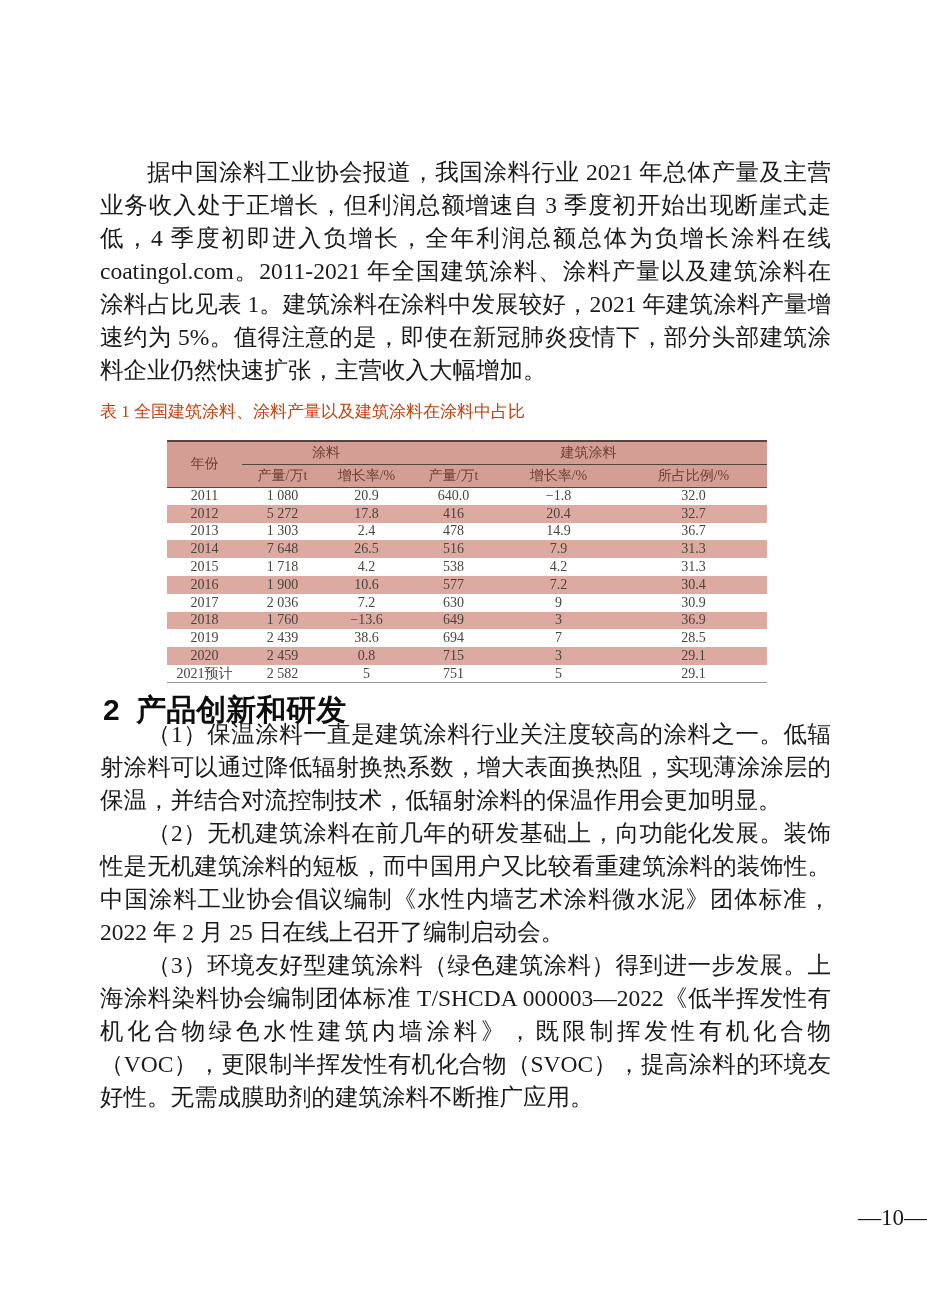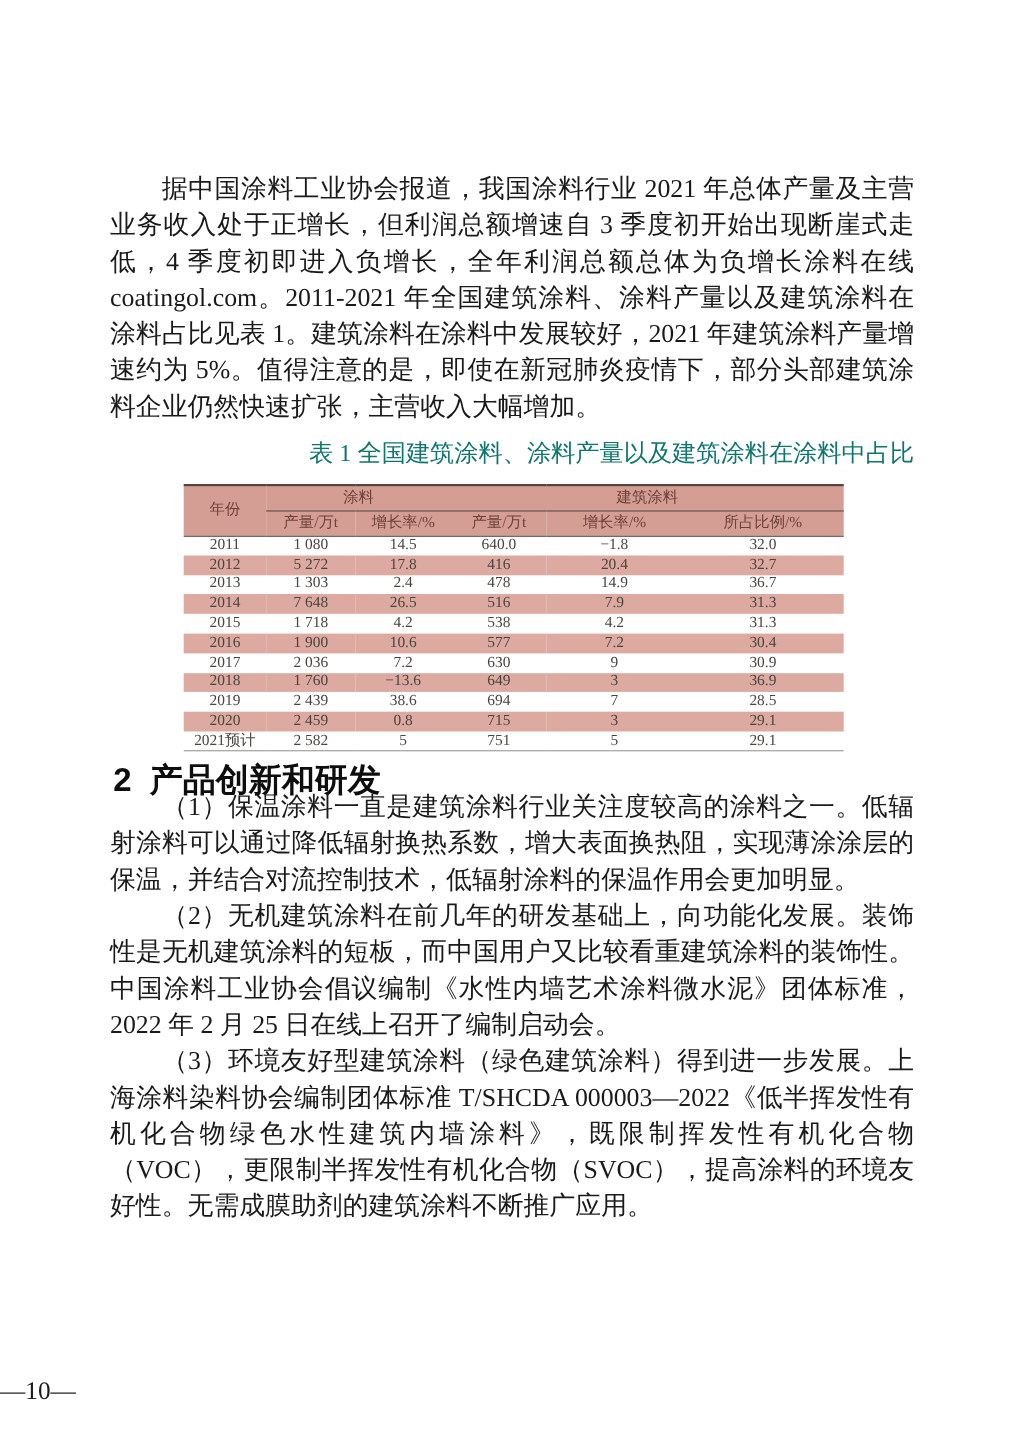--- a/index.html
+++ b/index.html
@@ -23,23 +23,23 @@
   .content-block{position:absolute;left:100px;width:731px;}
   .body-para{
     font-size:23.5px;
     line-height:33px;
     text-align:justify;
     text-indent:2em;
     color:#1a1a1a;
   }
   .table-caption{
     position:absolute;left:100px;width:731px;top:397px;
-    font-size:22px;line-height:30px;
-    text-align:right;
-    color:#0f766e;
+    font-size:17px;line-height:30px;
+    text-align:left;
+    color:#c2410c;
   }
   .data-table-wrap{position:absolute;left:167px;top:440px;width:600px;}
   table.data-table{
     width:600px;
     border-collapse:collapse;
     table-layout:fixed;
     font-size:14px;
     color:var(--cell-text);
     border-top:2px solid var(--table-border);
     border-bottom:1.5px solid #989898;
@@ -70,22 +70,22 @@
   .section-heading{
     position:absolute;left:103px;top:694px;width:728px;
     font-family:"Liberation Sans","DejaVu Sans",sans-serif;
     font-weight:bold;
     font-size:30px;line-height:32px;
     color:#0d0d0d;
   }
   .section-heading .sec-title{margin-left:0.55em;}
   .paragraphs{position:absolute;left:100px;top:718px;width:731px;}
   .page-number{
-    position:absolute;left:0;top:1248px;width:927px;
-    text-align:left;
+    position:absolute;left:0;top:1201px;width:927px;
+    text-align:right;
     font-size:23px;line-height:33px;
     color:#1a1a1a;
   }
 </style>
 </head>
 <body>
 
 <div class="page">
 
   <p class="content-block body-para" style="top:156px;">据中国涂料工业协会报道，我国涂料行业 2021 年总体产量及主营业务收入处于正增长，但利润总额增速自 3 季度初开始出现断崖式走低，4 季度初即进入负增长，全年利润总额总体为负增长涂料在线coatingol.com。2011-2021 年全国建筑涂料、涂料产量以及建筑涂料在涂料占比见表 1。建筑涂料在涂料中发展较好，2021 年建筑涂料产量增速约为 5%。值得注意的是，即使在新冠肺炎疫情下，部分头部建筑涂料企业仍然快速扩张，主营收入大幅增加。</p>
@@ -113,21 +113,21 @@
           <th>增长率/%</th>
           <th>产量/万t</th>
           <th>增长率/%</th>
           <th>所占比例/%</th>
         </tr>
       </thead>
       <tbody>
           <tr>
             <td>2011</td>
             <td>1 080</td>
-            <td>14.5</td>
+            <td>20.9</td>
             <td>640.0</td>
             <td>−1.8</td>
             <td>32.0</td>
           </tr>
           <tr>
             <td>2012</td>
             <td>5 272</td>
             <td>17.8</td>
             <td>416</td>
             <td>20.4</td>

